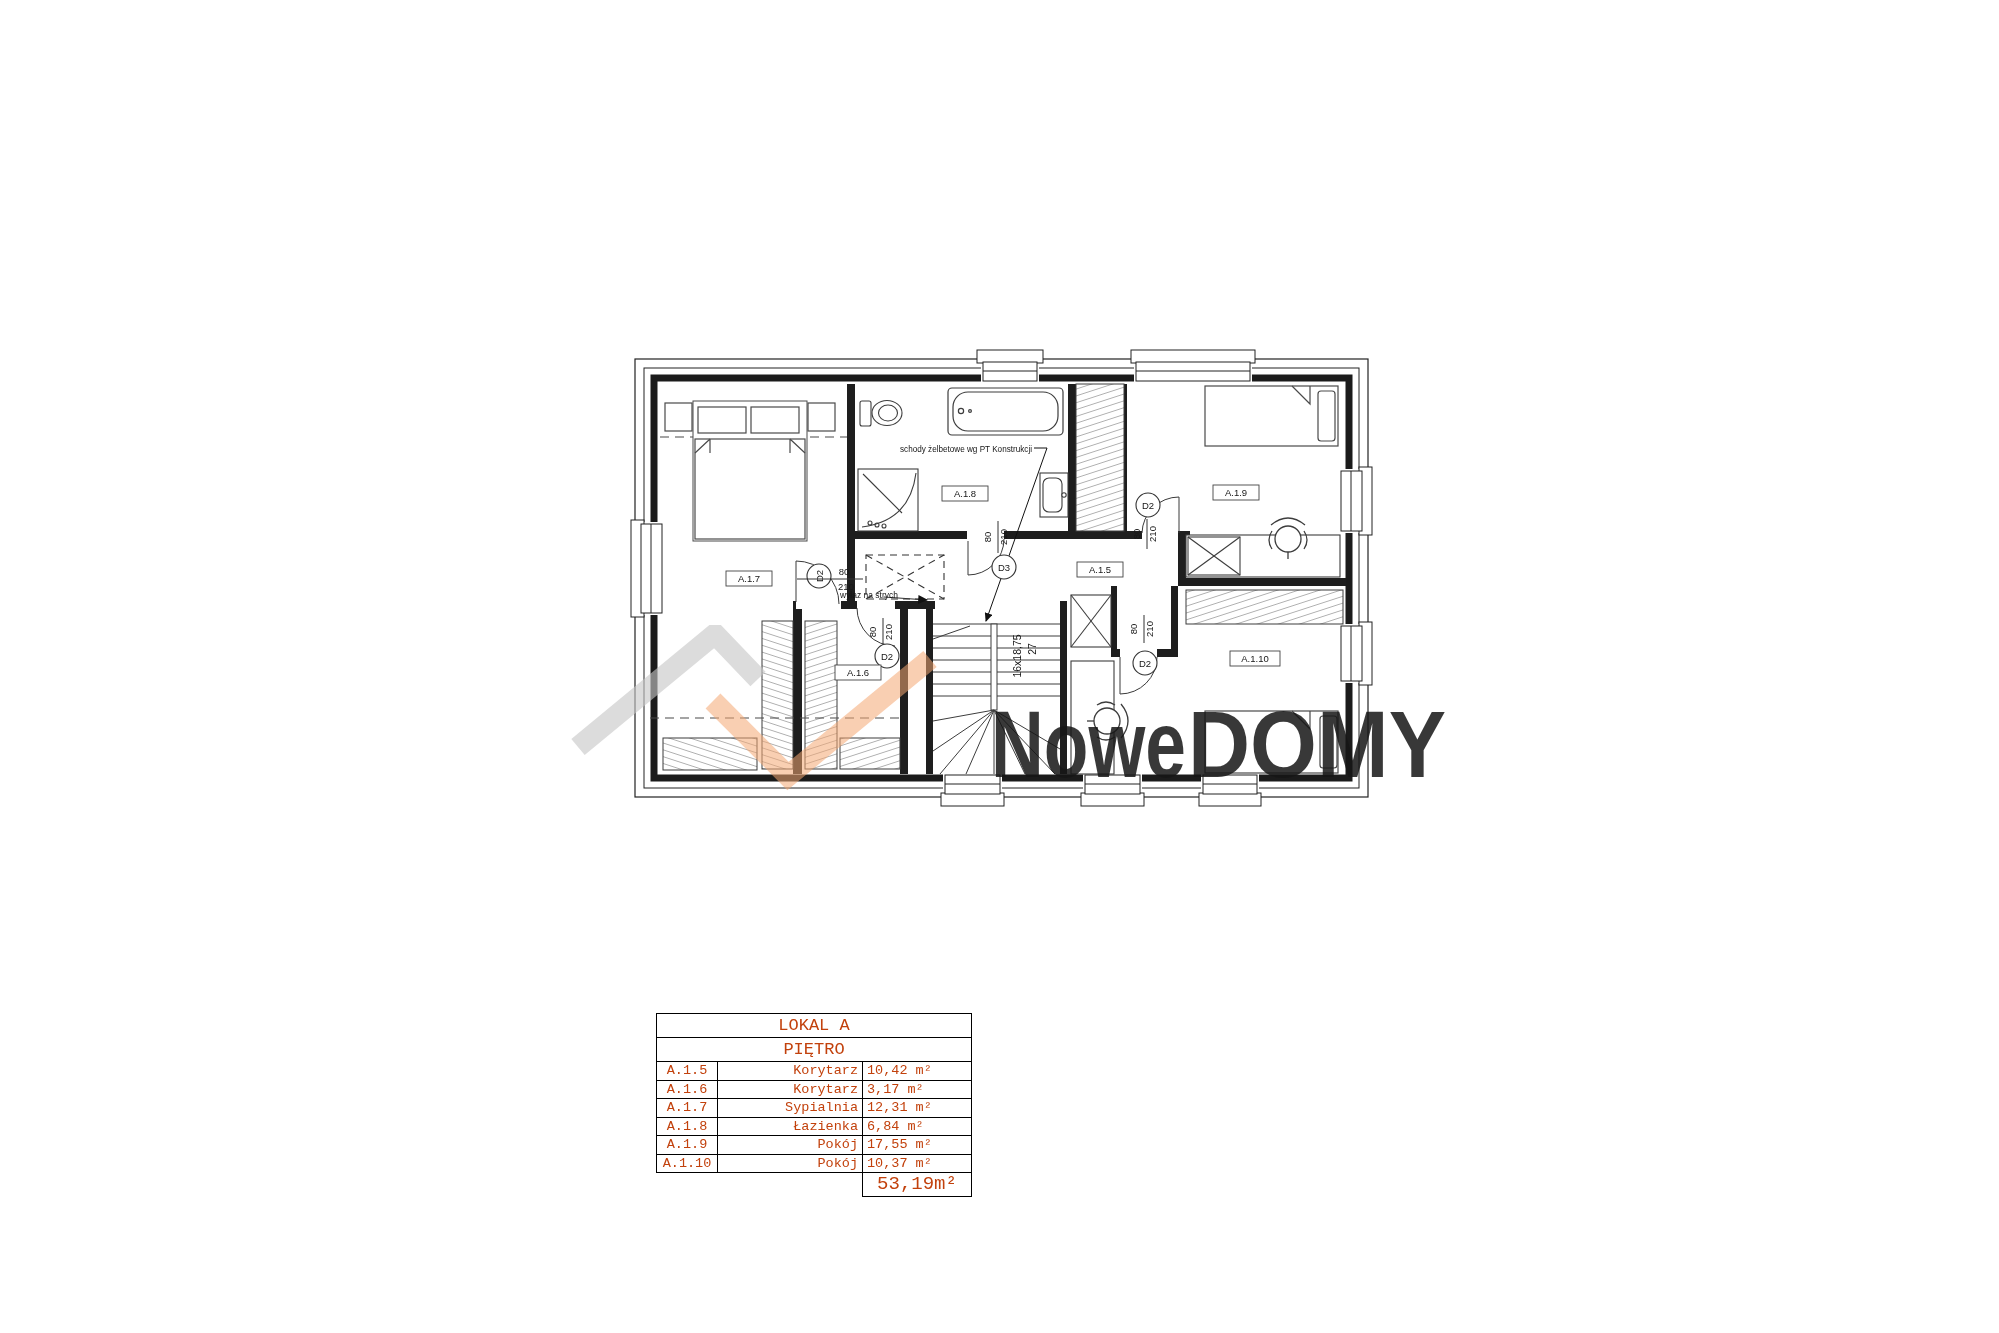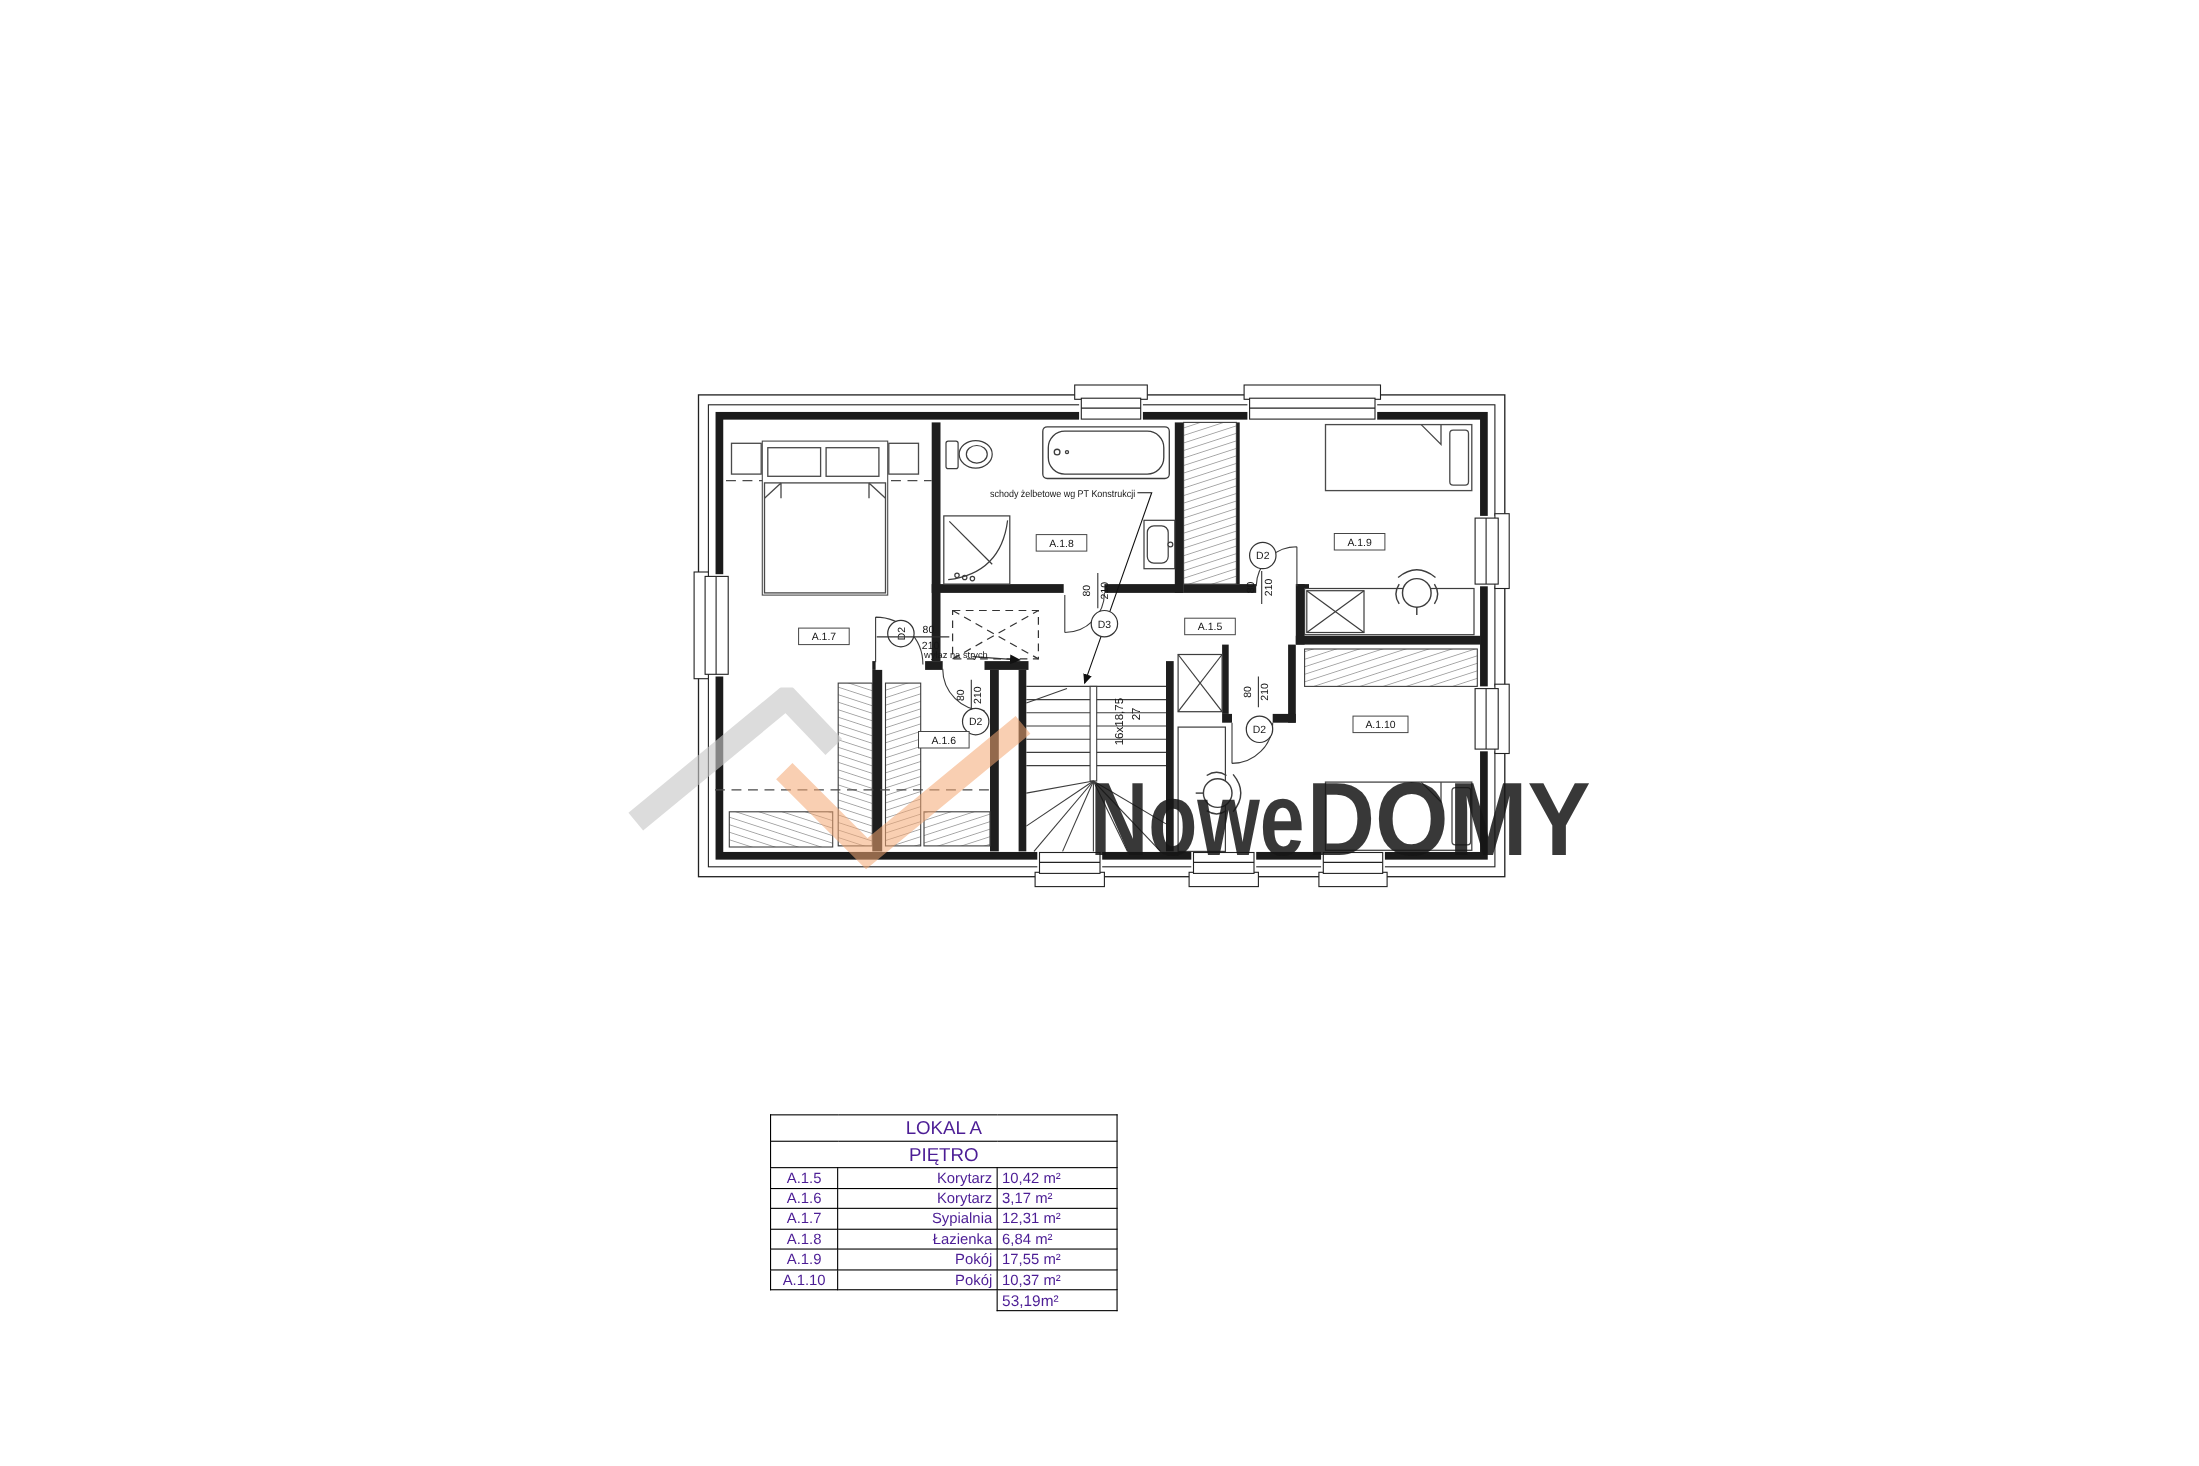--- a/index.html
+++ b/index.html
@@ -1,28 +1,28 @@
 <!DOCTYPE html>
 <html><head>
 <meta charset="utf-8">
 <style>
   html,body{margin:0;padding:0;background:#fff;}
   .page{position:relative;width:1999px;height:1333px;background:#ffffff;overflow:hidden;
         font-family:"Liberation Sans", sans-serif;color:#111;margin-top:41px;}
   .plan-svg{position:absolute;left:630px;top:308px;}
   .wm-svg{position:absolute;left:558px;top:584px;pointer-events:none;}
-  .areas-table{position:absolute;left:700px;top:972px;border-collapse:collapse;
-               font-family:Liberation Sans, sans-serif;color:#4c1d95;}
+  .areas-table{position:absolute;left:656px;top:972px;border-collapse:collapse;
+               font-family:Liberation Mono, monospace;color:#c2410c;}
   .areas-table td{border:1.5px solid #000;font-size:13.5px;line-height:1;padding:2px 4px;white-space:nowrap;}
   .areas-table td.hdr{font-size:17px;text-align:center;height:19px;}
   .areas-table td.code{width:52px;text-align:center;}
   .areas-table td.room{width:136px;text-align:right;}
   .areas-table td.area{width:97px;text-align:left;padding-right:7px;}
   .areas-table td.blank{border:none;}
-  .areas-table td.total{text-align:left;font-size:14px;padding-right:4px;}
+  .areas-table td.total{text-align:center;font-size:19px;padding-right:4px;}
   svg text{font-family:"Liberation Sans",sans-serif;fill:#161616;}
 </style>
 </head>
 <body>
 
 <div class="page">
 
   <svg class="plan-svg" width="770" height="460" viewBox="0 0 770 460">
     <defs>
       <pattern id="hA" width="6.5" height="6.5" patternUnits="userSpaceOnUse" patternTransform="rotate(72)">

